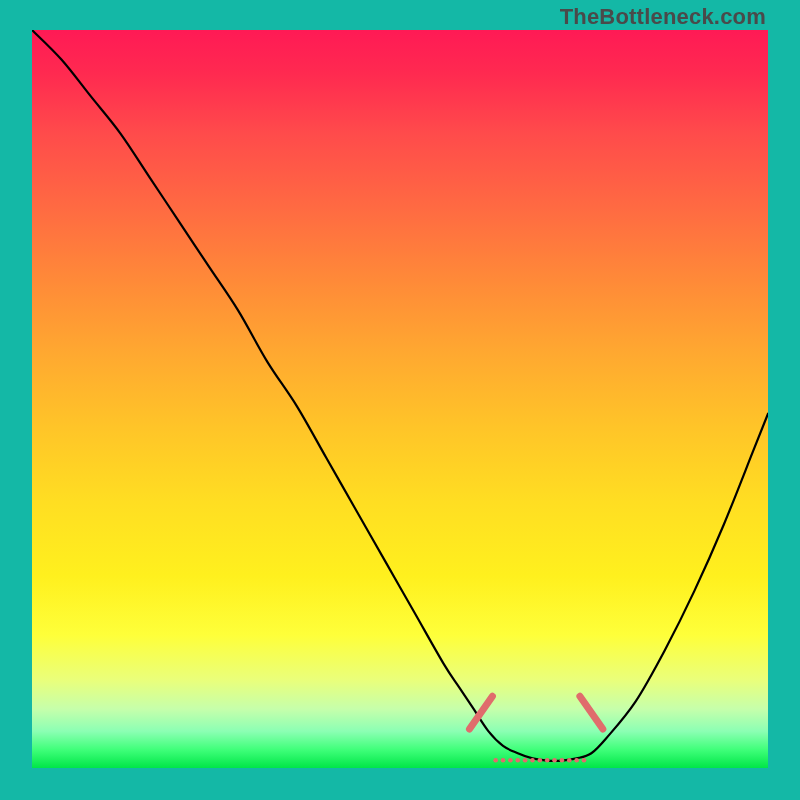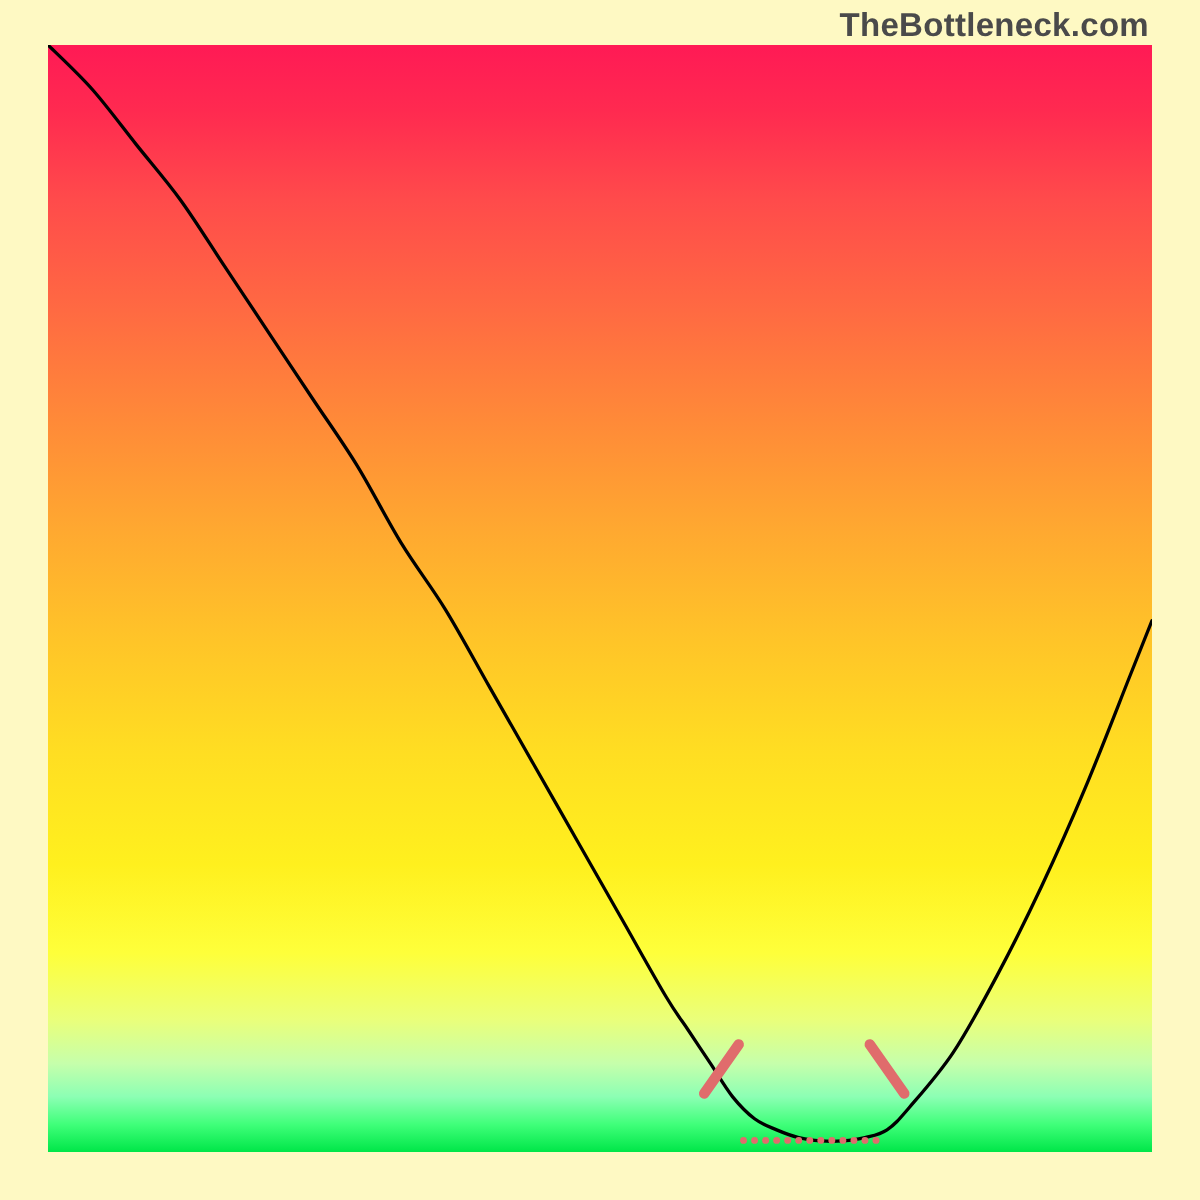--- a/index.html
+++ b/index.html
@@ -2,21 +2,21 @@
 <html><head>
 <meta charset="utf-8">
 <style>
   * { margin: 0; padding: 0; box-sizing: border-box; }
   html, body { width: 800px; height: 800px; overflow: hidden; }
   body { background: #000; position: relative; font-family: Arial, Helvetica, sans-serif; }
 
   .frame {
     position: absolute;
     inset: 0;
-    background: #fef9c3;
+    background: #14b8a6;
   }
 
   
   .plot-area {
     position: absolute;
     left: 32px;
     right: 32px;
     top: 30px;
     bottom: 32px;
     

